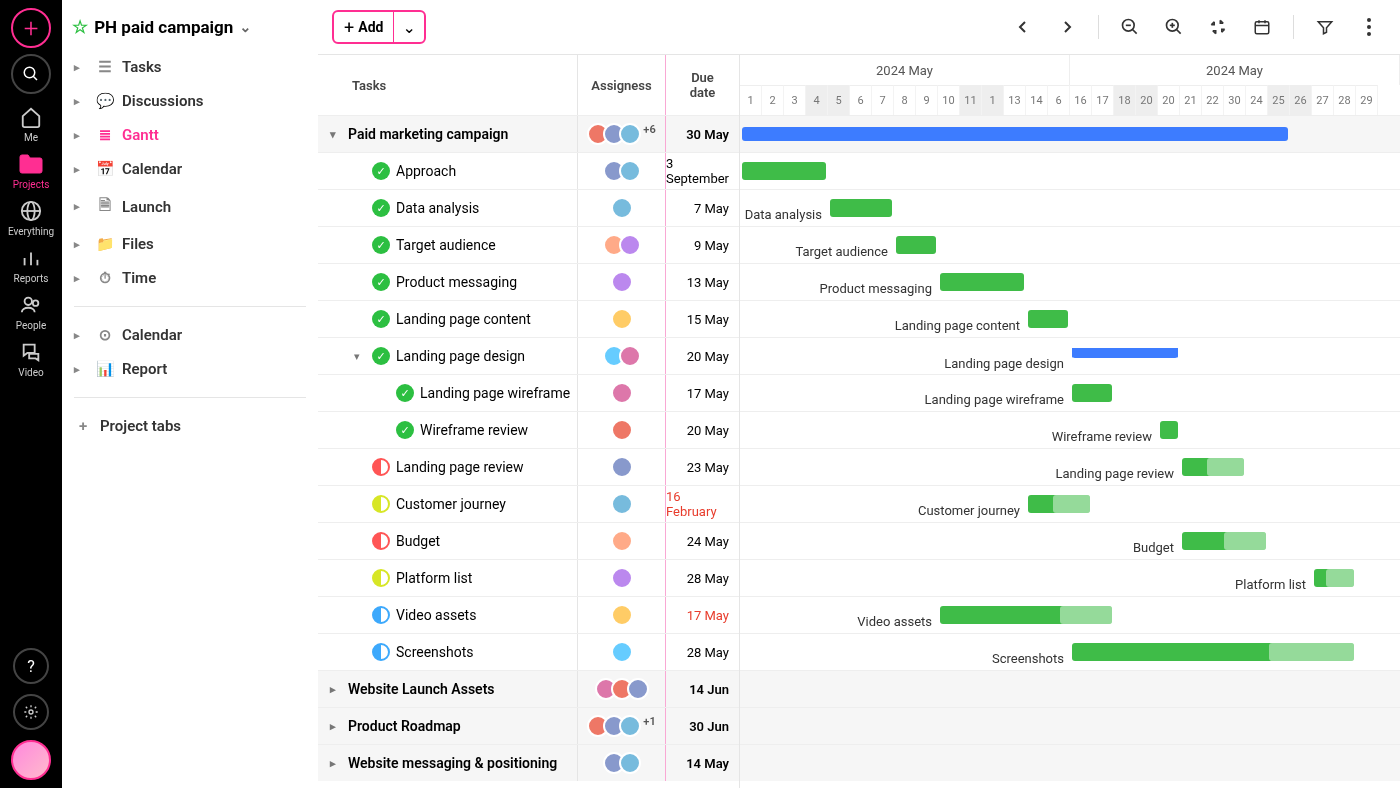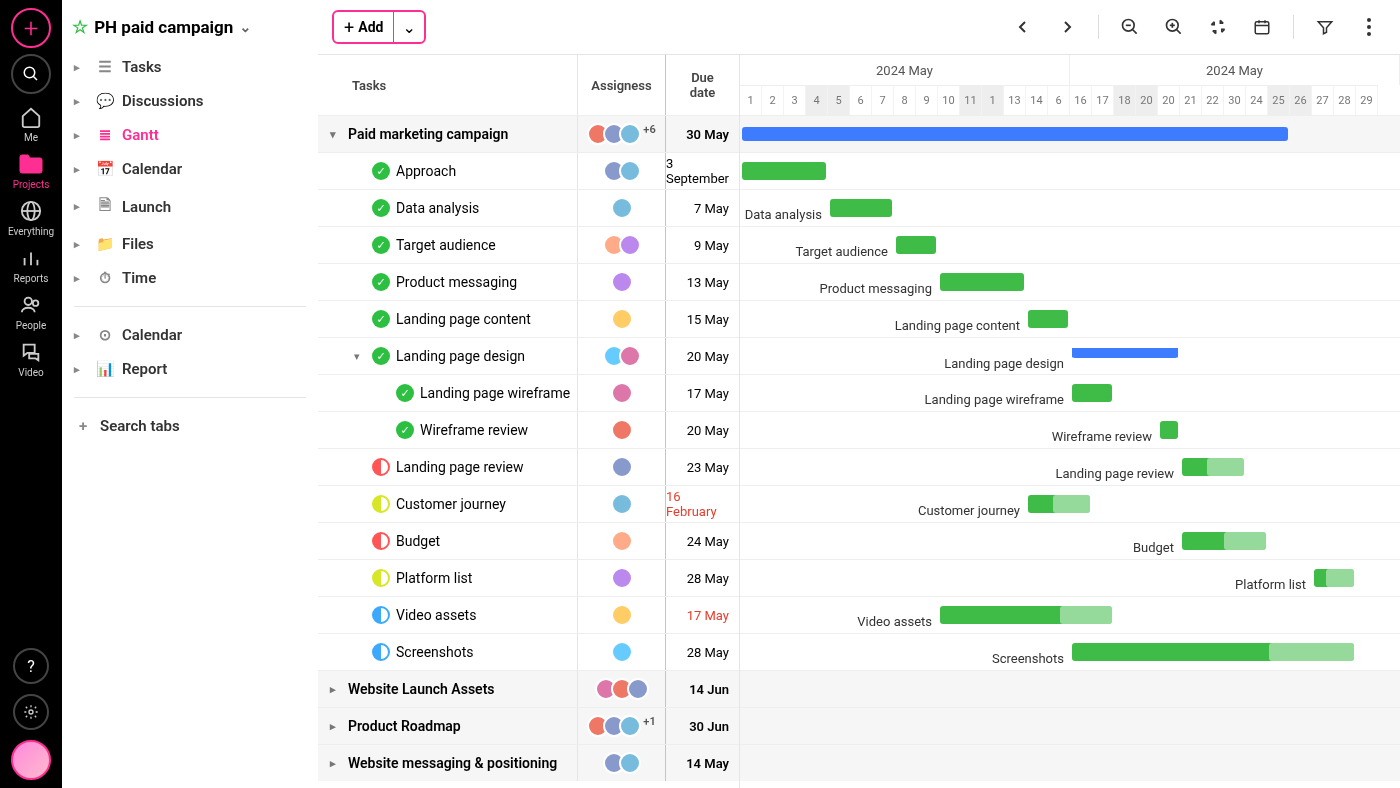--- a/index.html
+++ b/index.html
@@ -209,21 +209,21 @@
         <span>Calendar</span>
       </div>
       <div class="snav-item">
         <span class="caret">▸</span>
         <span class="ico">📊</span>
         <span>Report</span>
       </div>
       <div class="snav-sep"></div>
       <div class="snav-item">
         <span class="ico">+</span>
-        <span>Search tabs</span>
+        <span>Project tabs</span>
       </div>
     </div>
 </div>
 
 <div class="main">
   <div class="toolbar">
     <div class="add-btn">
       <div class="main-b">
           <span style="font-size:18px;font-weight:400">+</span>
           <span>Add</span>

